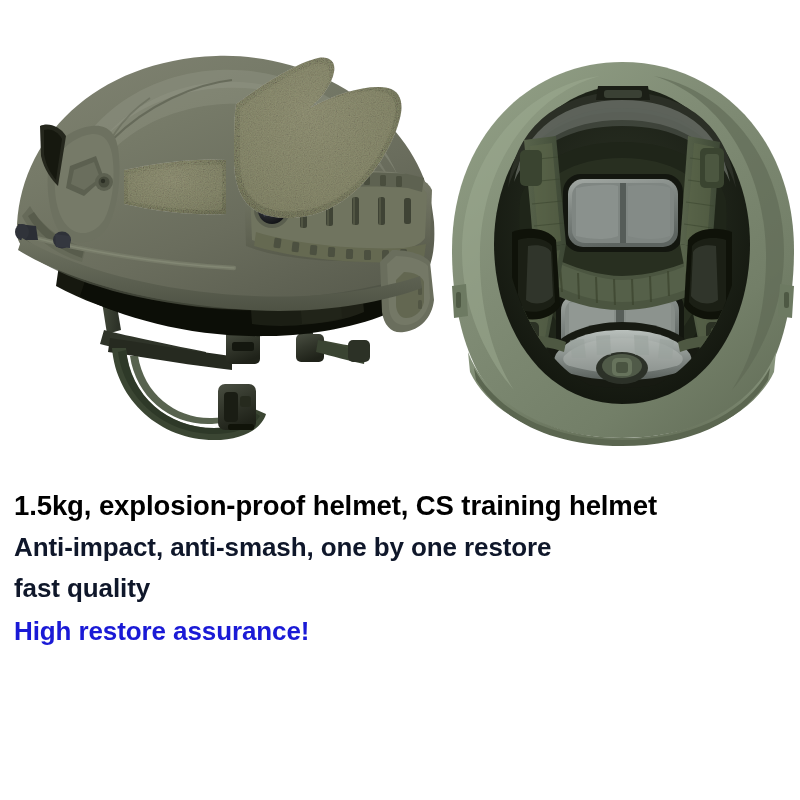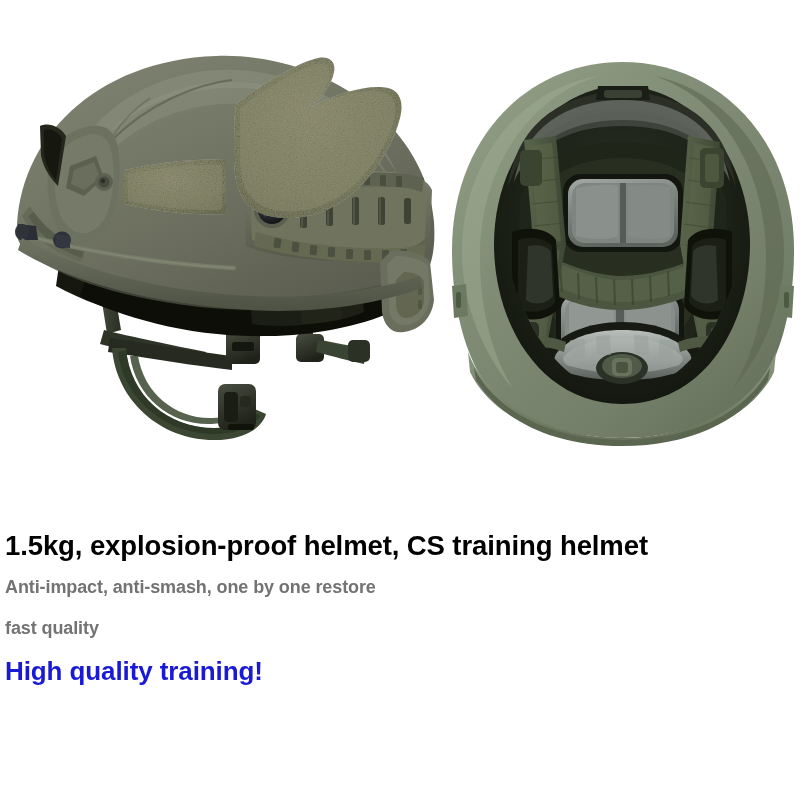--- a/index.html
+++ b/index.html
@@ -28,40 +28,39 @@
   }
 
   .helmet-svg { display: block; }
 
   
   #caption-block {
     position: absolute;
     left: 0;
     top: 486px;
     width: 800px;
-    padding-left: 5px;
+    padding-left: 14px;
     box-sizing: border-box;
-    margin-top: 40px;
   }
   .cap-line {
     display: block;
     white-space: nowrap;
     letter-spacing: -0.1px;
   }
   .cap-line-1 {
     font-size: 27.5px;
     font-weight: 700;
     color: #000000;
     line-height: 40px;
     margin-bottom: 1px;
   }
   .cap-line-2, .cap-line-3 {
-    font-size: 18px;
+    font-size: 26px;
     font-weight: 700;
-    color: #737373;
+    color: #0f172a;
     line-height: 41px;
   }
   .cap-line-4 {
     font-size: 26px;
     font-weight: 700;
     color: #1a1ad6;
     line-height: 41px;
     margin-top: 2px;
   }
 </style>
@@ -528,16 +527,16 @@
                    C546 438 494 404 476 368 C462 340 452 300 452 250 Z" fill="transparent" filter="url(#grainSoft)"></path>
         </g>
       </g>
     </svg>
   </div>
 
   <div id="caption-block">
     <span class="cap-line cap-line-1">1.5kg, explosion-proof helmet, CS training helmet</span>
     <span class="cap-line cap-line-2">Anti-impact, anti-smash, one by one restore</span>
     <span class="cap-line cap-line-3">fast quality</span>
-    <span class="cap-line cap-line-4">High quality training!</span>
+    <span class="cap-line cap-line-4">High restore assurance!</span>
   </div>
 
 </div>
 
 </body></html>

